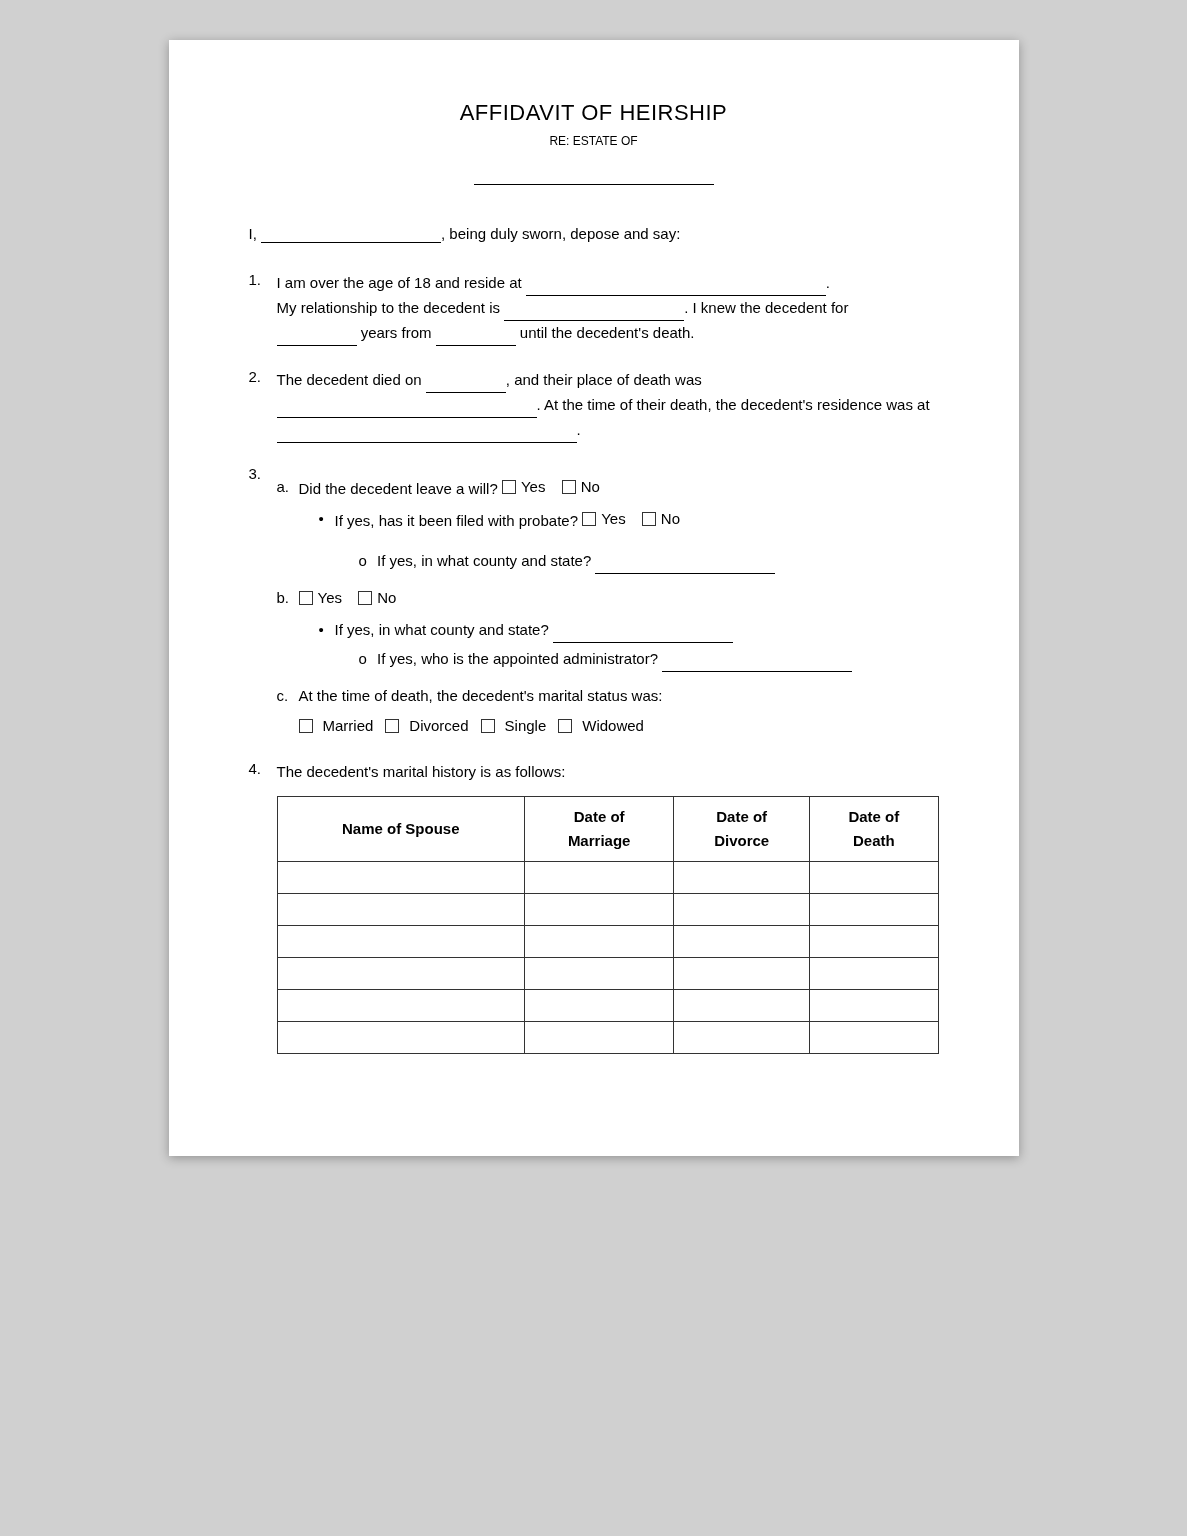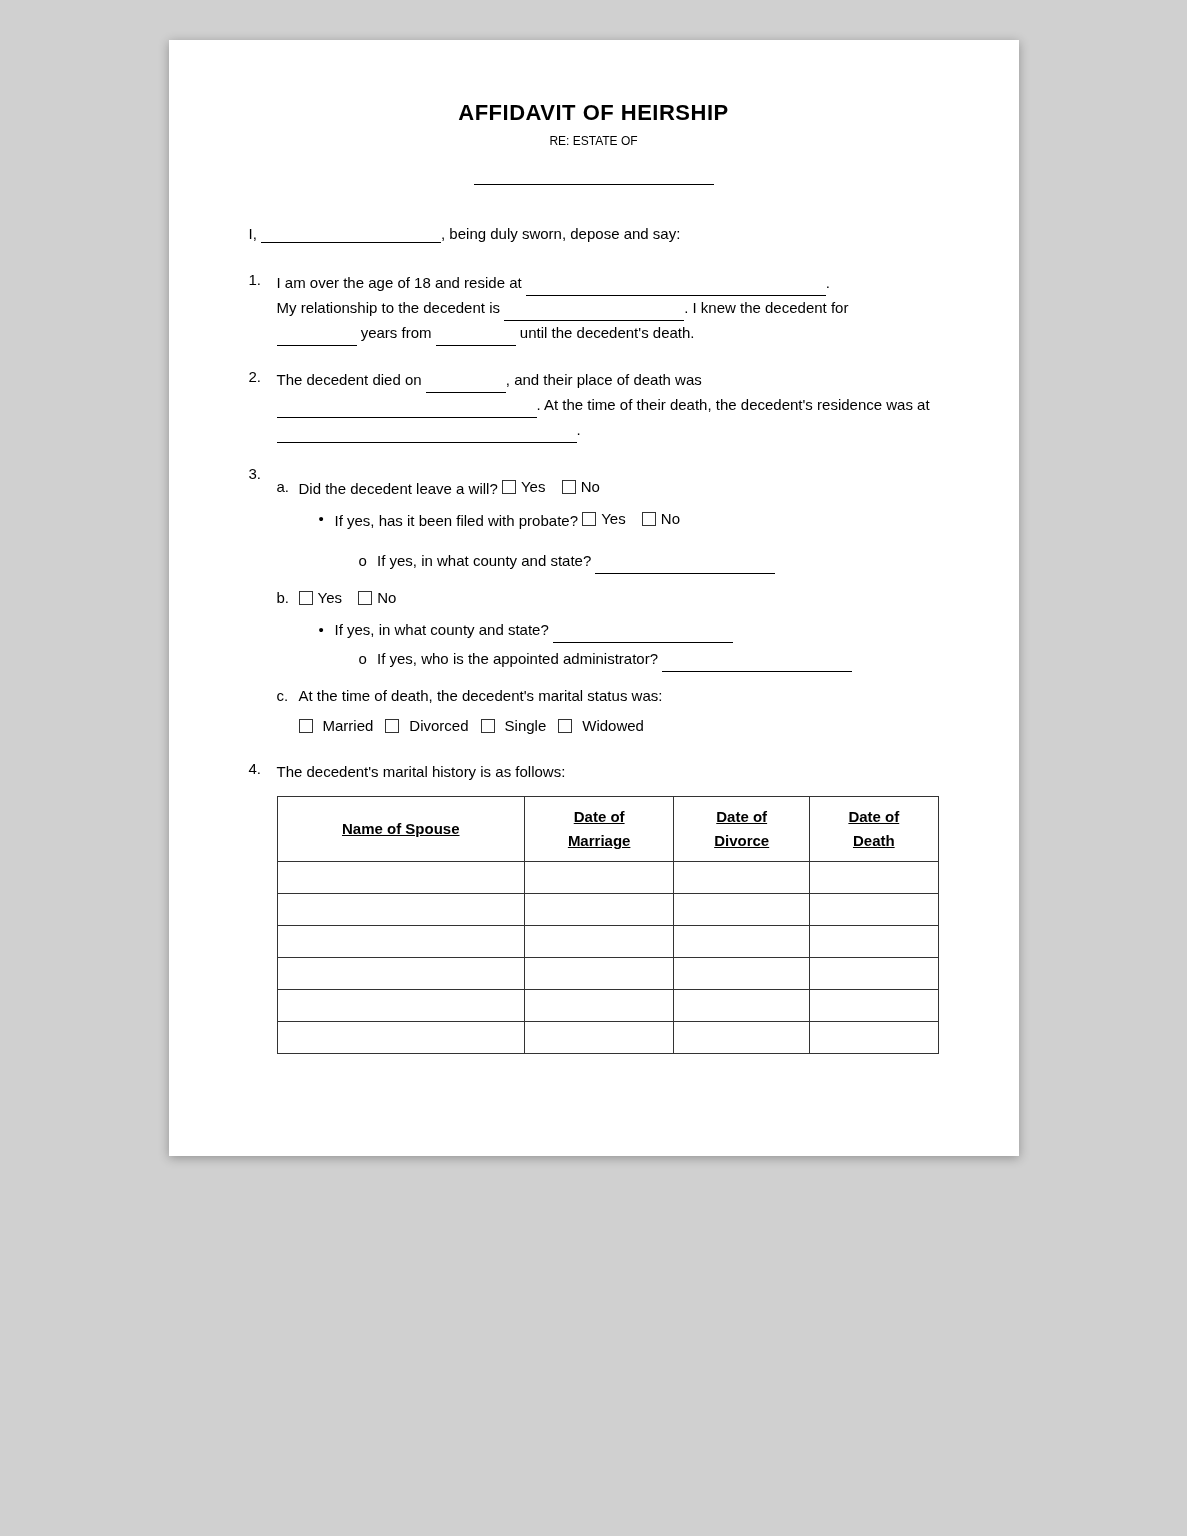--- a/index.html
+++ b/index.html
@@ -22,21 +22,21 @@
       background: #ffffff;
       width: 850px;
       min-height: 1100px;
       padding: 60px 80px 80px 80px;
       box-shadow: 0 2px 10px rgba(0,0,0,0.3);
     }
 
     .doc-title {
       text-align: center;
       font-size: 22px;
-      font-weight: bold;
+      font-weight: normal;
       margin-bottom: 8px;
       letter-spacing: 0.5px;
     }
 
     .doc-subtitle {
       text-align: center;
       font-size: 12px;
       margin-bottom: 18px;
     }
 
@@ -143,21 +143,20 @@
       gap: 5px;
       font-size: 15px;
     }
 
     
     .marital-table {
       width: 100%;
       border-collapse: collapse;
       margin-top: 12px;
       font-size: 15px;
-      text-decoration: underline;
     }
 
     .marital-table th {
       border: 1.5px solid #333;
       padding: 8px 10px;
       font-weight: bold;
       text-align: center;
       background: #fff;
     }
 

